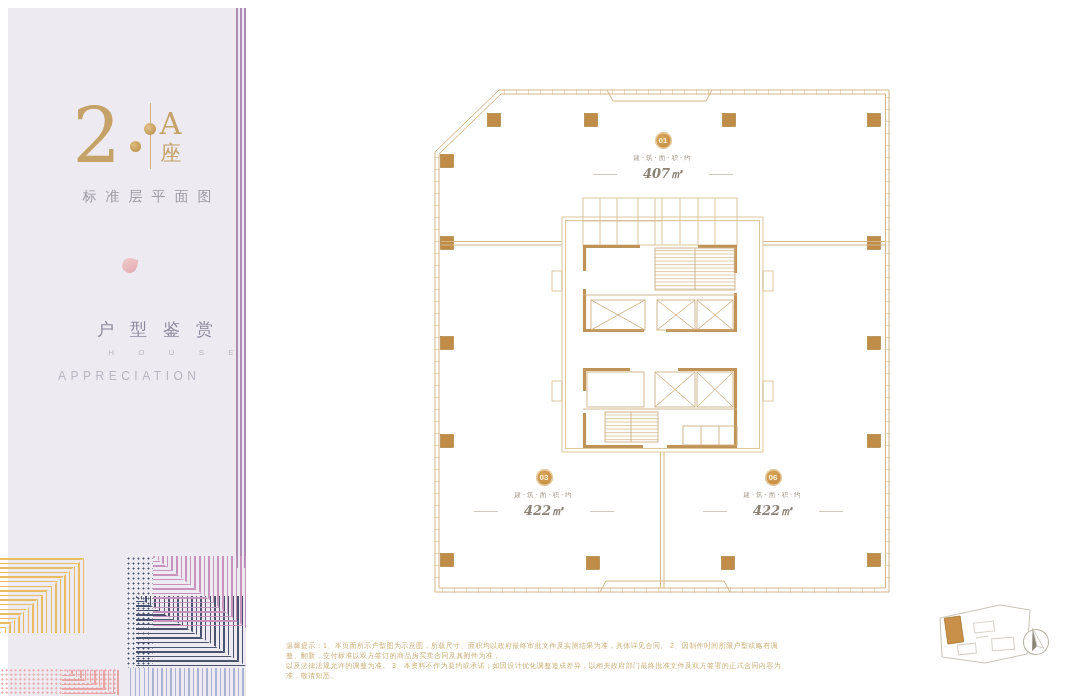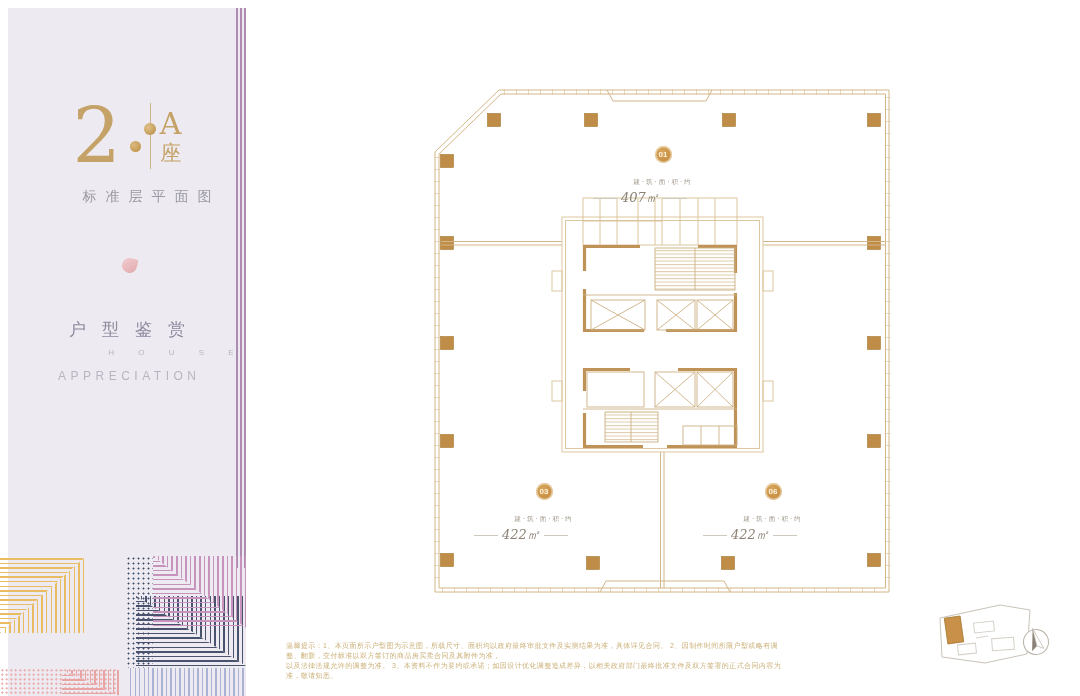--- a/index.html
+++ b/index.html
@@ -16,45 +16,45 @@
   .logo-bar{position:relative;width:1px;height:66px;background:#cdb28a;}
   .logo-bar::after{content:"";position:absolute;left:-5.5px;top:20px;width:12px;height:12px;border-radius:50%;
           background:radial-gradient(circle at 35% 35%,#e2c28a,#b3883f);}
   .logo-block{display:flex;flex-direction:column;align-items:center;color:#c5a267;}
   .logo-a{font-family:"DejaVu Serif",serif;font-size:30px;line-height:1;}
   .logo-zuo{font-size:21px;line-height:1;margin-top:3px;}
   .pcenter{position:absolute;left:0;width:238px;text-align:center;}
   .subtitle{top:180px;font-size:14px;letter-spacing:9px;text-indent:9px;color:#9b99a3;padding-left:20px;}
   .petal{position:absolute;left:50%;top:250px;width:15px;height:15px;margin-left:-5px;
          background:linear-gradient(135deg,#f2cdd0,#e2a9ae);border-radius:55% 12% 55% 55%;transform:rotate(14deg);}
-  .sec-title{top:310px;font-size:17px;letter-spacing:16px;text-indent:16px;color:#8f879d;}
+  .sec-title{top:310px;font-size:17px;letter-spacing:16px;text-indent:16px;color:#8f879d;margin-left:28px;}
   .sec-en1{top:340px;font-size:8px;letter-spacing:11px;text-indent:11px;color:#b9b4c2;padding-left:44px;}
   .sec-en2{top:361px;font-size:12px;letter-spacing:4.5px;text-indent:4.5px;color:#b9b4c2;}
 
   
   .pat{position:absolute;}
   .corner .half{position:absolute;inset:0;}
   .corner .h{background:repeating-linear-gradient(180deg,var(--c) 0 1.5px,rgba(0,0,0,0) 1.5px 4.6px);}
   .corner .v{background:repeating-linear-gradient(90deg,var(--c) 0 1.5px,rgba(0,0,0,0) 1.5px 4.6px);}
   .diag-tlbr .v{clip-path:polygon(0 0,100% 0,100% 100%);}
   .diag-tlbr .h{clip-path:polygon(0 0,100% 100%,0 100%);}
   .diag-trbl .v{clip-path:polygon(100% 0,100% 100%,0 100%);}
   .diag-trbl .h{clip-path:polygon(0 0,100% 0,0 100%);}
   .dots{background-size:5px 5px;}
 
   
   .plan-svg{position:absolute;left:420px;top:75px;}
   .unit{position:absolute;transform:translateX(-50%);text-align:center;width:140px;}
-  .badge{width:17px;height:17px;border-radius:50%;margin:15px auto;
+  .badge{width:17px;height:17px;border-radius:50%;margin:1px auto;
          background:radial-gradient(circle at 40% 35%,#d9a659,#bd833a);
          box-shadow:inset 0 0 0 1.5px rgba(255,248,230,.55);
          color:#fdf3dd;font-size:8px;line-height:17px;font-weight:bold;}
   .cap{margin-top:5px;font-size:6.5px;color:#a1988b;letter-spacing:2px;}
   .val{margin-top:2px;font-size:13px;color:#8b8275;font-family:"DejaVu Serif",serif;font-style:italic;
-       display:flex;align-items:center;justify-content:flex-start;gap:4px;}
+       display:flex;align-items:center;justify-content:space-between;gap:4px;font-weight:bold;}
   .dash{width:24px;height:1px;background:#cfc8bc;}
 
   
   .disc{position:absolute;left:286px;top:641px;width:505px;font-size:7px;line-height:10px;
         color:#cbb078;letter-spacing:.4px;}
   .keymap{position:absolute;left:930px;top:596px;}
 </style>
 </head>
 <body>
 

